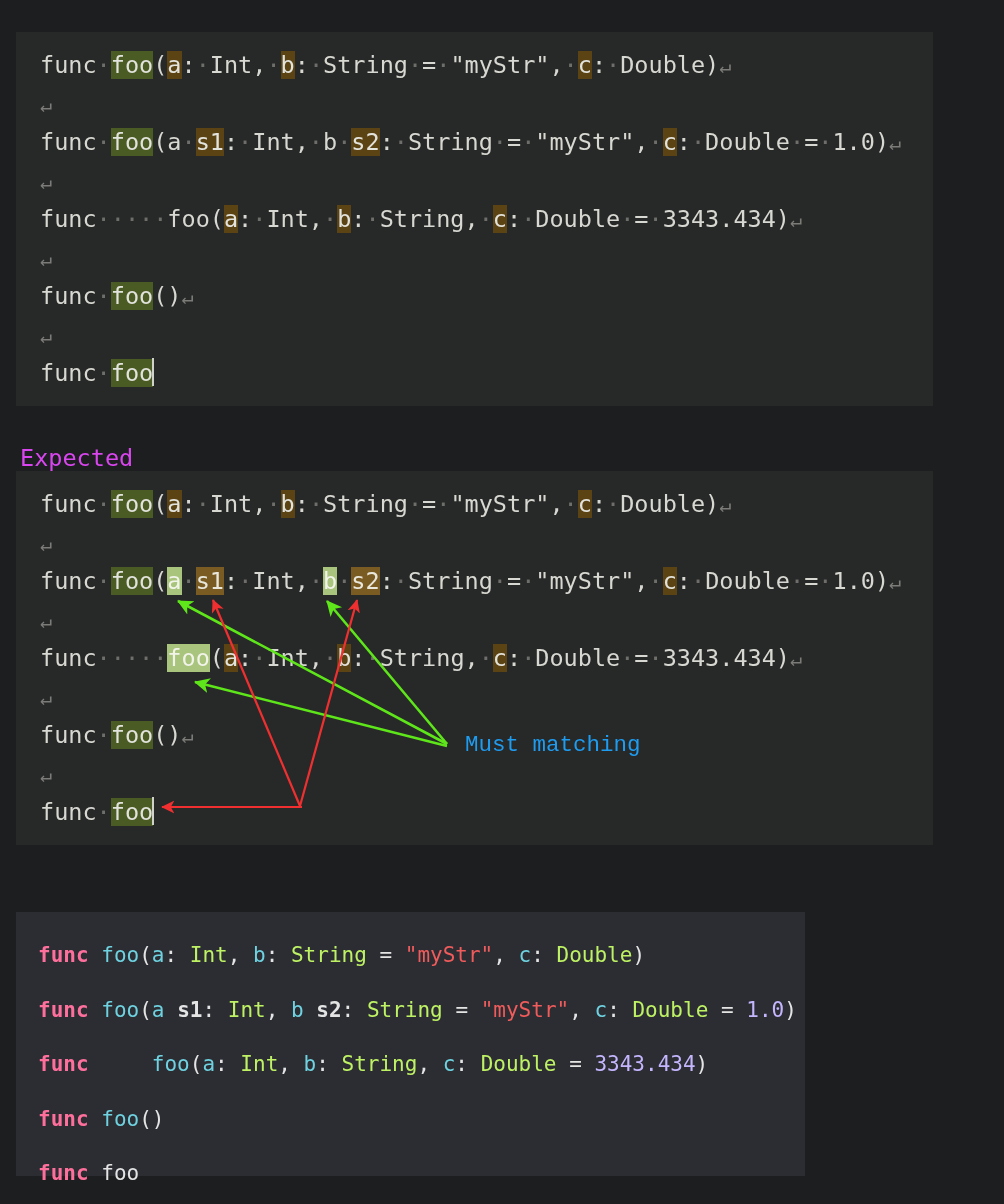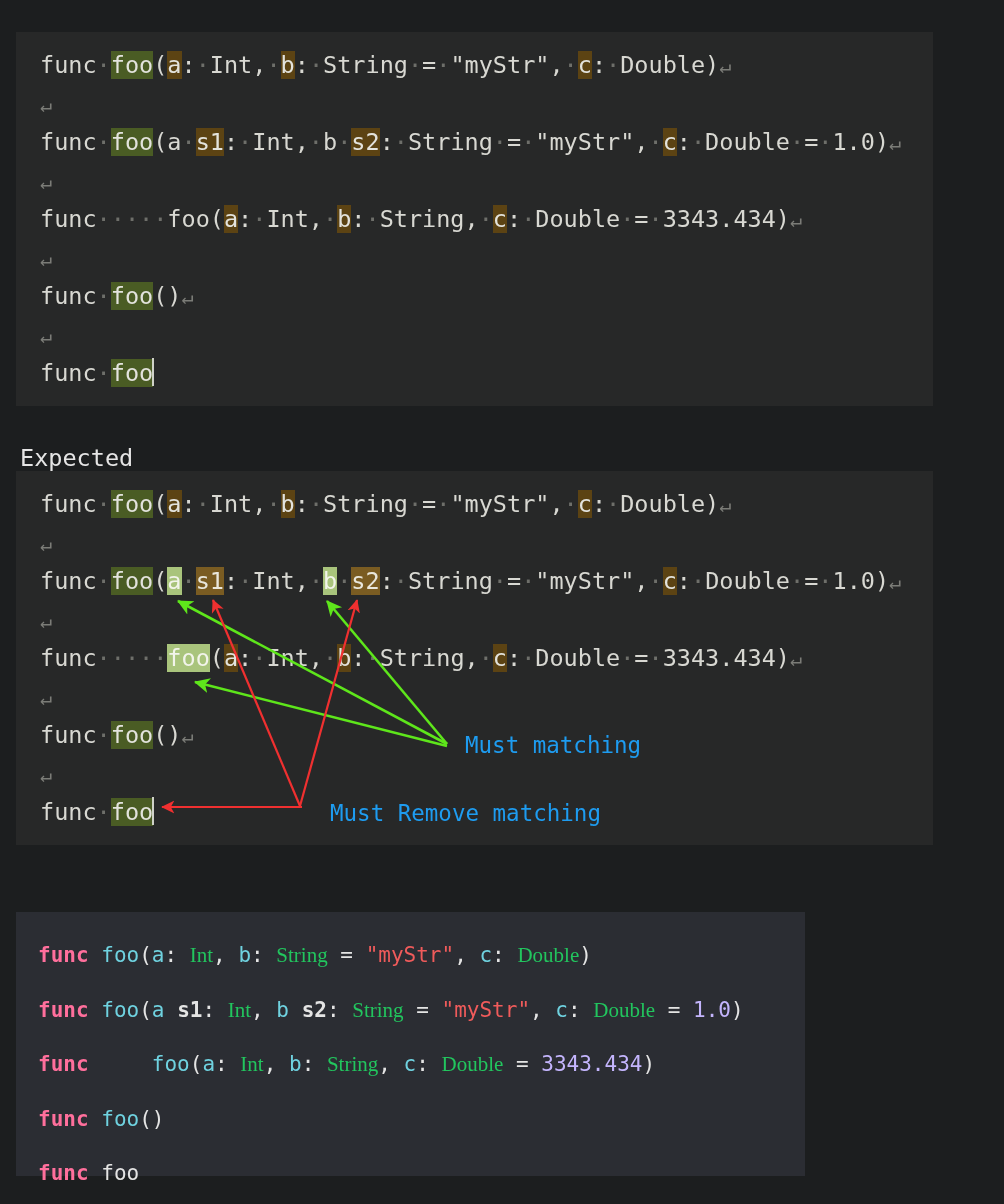--- a/index.html
+++ b/index.html
@@ -40,39 +40,39 @@
     background: #cfd2c8;
     vertical-align: -5px;
     margin-left: -1px;
   }
 
   
   .caption {
     position: absolute;
     font-family: "DejaVu Sans Mono", "Liberation Mono", monospace;
     font-size: 23.5px;
-    color: #e5e5e5;
+    color: #d946ef;
     white-space: pre;
   }
 
   
   .idebox {
     position: absolute;
     background: #2b2d33;
     padding: 16px 0 16px 22px;
     font-family: "DejaVu Sans Mono", "Liberation Mono", monospace;
     font-size: 21px;
     line-height: 54.5px;
     white-space: pre;
   }
   .idebox .ln { display: block; height: 54.5px; }
   .kw   { color: #ff6f9c; font-weight: bold; }
   .fn   { color: #6fd2e0; }
   .lbl  { color: #6fd2e0; }
-  .typ  { color: #22c55e; font-family: Liberation Serif, serif; }
+  .typ  { color: #bef264; }
   .str  { color: #f05b5b; }
   .num  { color: #c4b5fd; }
   .pln  { color: #e4e4e4; }
   .op   { color: #e4e4e4; }
   .idn  { color: #e4e4e4; font-weight: bold; }
 
   
   .anno { position: absolute; left: 0; top: 0; width: 1004px; height: 1204px; pointer-events: none; }
   .anno-label {
     position: absolute;
@@ -109,19 +109,18 @@
       <line x1="447" y1="746" x2="195" y2="682" stroke="#5ee61b" stroke-width="2.6" marker-end="url(#ah-green)"></line>
     </g>
 
     <g>
       <line x1="300" y1="806" x2="213" y2="600" stroke="#f03030" stroke-width="2.2" marker-end="url(#ah-red)"></line>
       <line x1="300" y1="806" x2="357" y2="600" stroke="#f03030" stroke-width="2.2" marker-end="url(#ah-red)"></line>
       <line x1="302" y1="807" x2="162" y2="807" stroke="#f03030" stroke-width="2.2" marker-end="url(#ah-red)"></line>
     </g>
   </svg>
 
-  <div class="anno-label" style="left:465px; top:732px;">Must matching</div>
-  <div class="anno-label" style="left:330px; top:800px;">Must Remove matching</div>
+  <div class="anno-label" style="left:465px; top:732px;font-family:Liberation Mono, monospace;">Must matching</div>
 
 
   <div class="idebox" id="block-ide" style="left:16px; top:912px; width:789px; height:264px;"><span class="ln"><span class="kw">func</span><span class="pln"> </span><span class="fn">foo</span><span class="op">(</span><span class="lbl">a</span><span class="op">: </span><span class="typ">Int</span><span class="op">, </span><span class="lbl">b</span><span class="op">: </span><span class="typ">String</span><span class="op"> = </span><span class="str">"myStr"</span><span class="op">, </span><span class="lbl">c</span><span class="op">: </span><span class="typ">Double</span><span class="op">)</span></span><span class="ln"><span class="kw">func</span><span class="pln"> </span><span class="fn">foo</span><span class="op">(</span><span class="lbl">a</span><span class="pln"> </span><span class="idn">s1</span><span class="op">: </span><span class="typ">Int</span><span class="op">, </span><span class="lbl">b</span><span class="pln"> </span><span class="idn">s2</span><span class="op">: </span><span class="typ">String</span><span class="op"> = </span><span class="str">"myStr"</span><span class="op">, </span><span class="lbl">c</span><span class="op">: </span><span class="typ">Double</span><span class="op"> = </span><span class="num">1.0</span><span class="op">)</span></span><span class="ln"><span class="kw">func</span><span class="pln">     </span><span class="fn">foo</span><span class="op">(</span><span class="lbl">a</span><span class="op">: </span><span class="typ">Int</span><span class="op">, </span><span class="lbl">b</span><span class="op">: </span><span class="typ">String</span><span class="op">, </span><span class="lbl">c</span><span class="op">: </span><span class="typ">Double</span><span class="op"> = </span><span class="num">3343.434</span><span class="op">)</span></span><span class="ln"><span class="kw">func</span><span class="pln"> </span><span class="fn">foo</span><span class="op">()</span></span><span class="ln"><span class="kw">func</span><span class="pln"> </span><span class="pln">foo</span></span></div>
 
 </div>
 
 </body></html>

